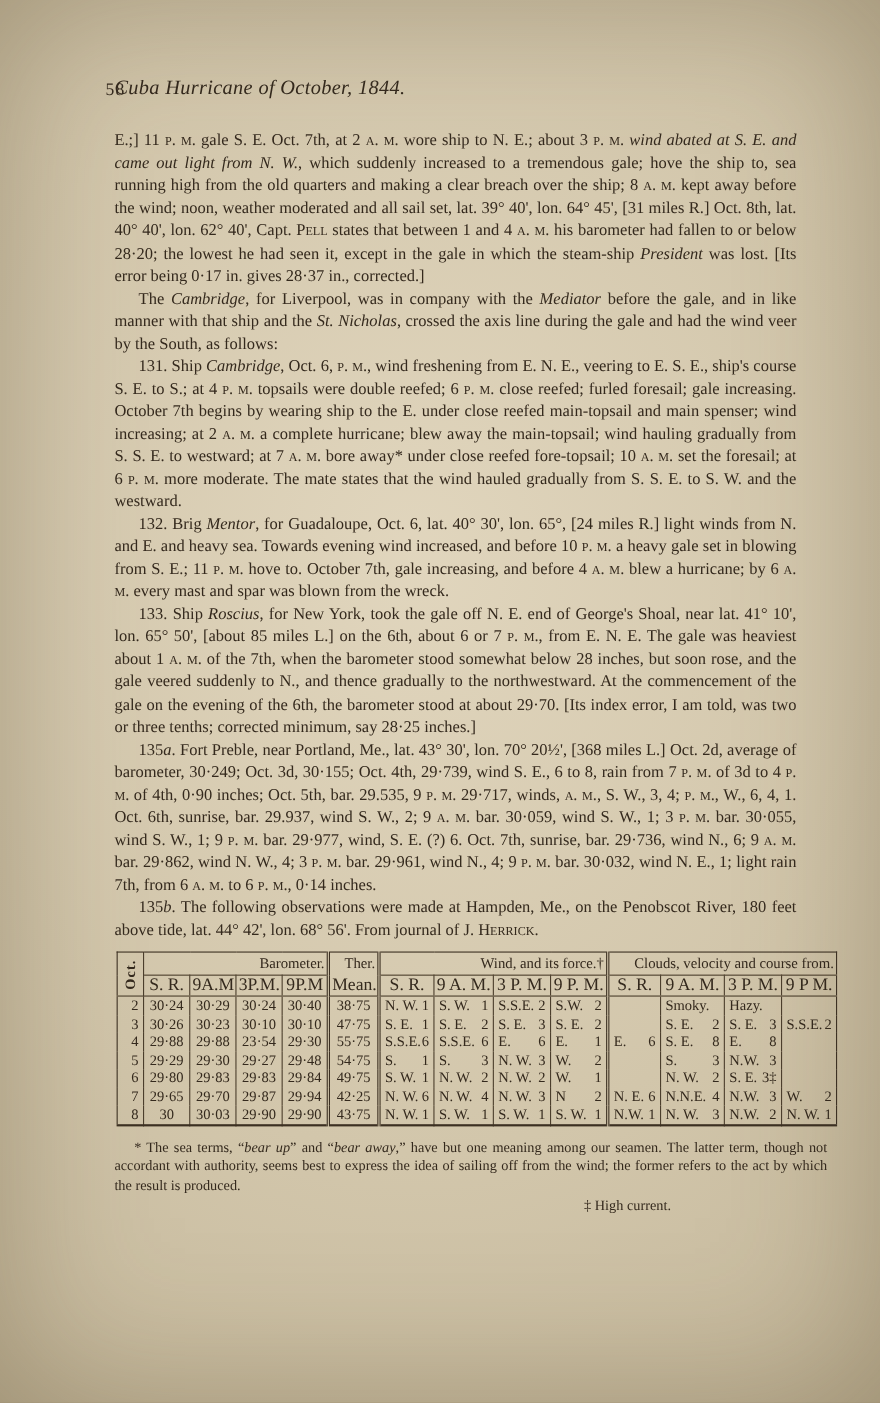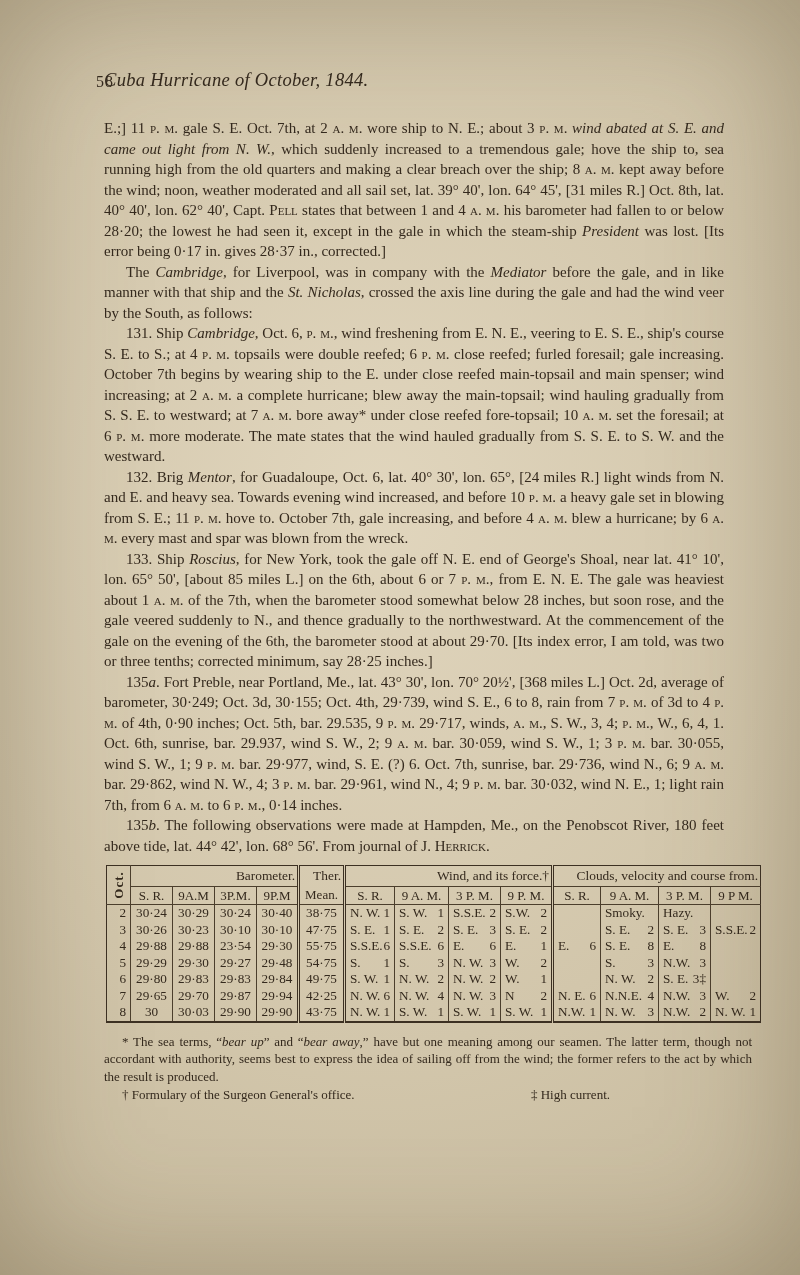--- a/index.html
+++ b/index.html
@@ -30,21 +30,21 @@
     border-collapse:collapse;table-layout:fixed;
     margin:9px 0 0 2px;width:654px;
     border:1.5px solid #3c3022;border-bottom-width:2.5px;
     font-size:13.2px;color:#34291d;
   }
   .obs-table th,.obs-table td{padding:0 2px;font-weight:normal;border-left:1px solid #4b3e2c;}
   .obs-table tr>th:first-child,.obs-table tr>td:first-child{border-left:none;}
   .obs-table .gs{border-left:3px double #3c3022;}
   .glabel{font-size:13.4px;text-align:right;border-bottom:1px solid #4b3e2c;padding:1px 2px;height:20px;}
   .glabel.nb{border-bottom:none;}
-  .subh{font-size:13px;text-align:center;border-bottom:1px solid #4b3e2c;height:17px;padding:0 1px;}
+  .subh{font-size:16px;text-align:center;border-bottom:1px solid #4b3e2c;height:17px;padding:0 1px;}
   .obs-table td{height:16.5px;font-size:13.2px;}
   td.date{text-align:right;padding-right:4px;}
   td.num{text-align:center;}
   td.wc span{display:inline-block;}
   td.wc{white-space:nowrap;}
   td.wc .dirpart{float:left;padding-left:2px;}
   td.wc .numpart{float:right;padding-right:2px;}
   .oct-cell{position:relative;border-right:1px solid #4b3e2c;border-bottom:1px solid #4b3e2c;}
   .oct-cell span{
     position:absolute;left:50%;top:50%;
@@ -401,18 +401,17 @@
               <span class="dirpart">N. W.</span>
               <span class="numpart">1</span>
             </td>
           </tr>
         </tbody>
       </table>
 
     <div class="footnotes">
       <p class="fn" id="fn-sea-terms"><span>* The sea terms, “</span><span class="i">bear up</span><span>” and “</span><span class="i">bear away</span><span>,” have but one meaning among our seamen.  The latter term, though not accordant with authority, seems best to express the idea of sailing off from the wind; the former refers to the act by which the result is produced.</span></p>
       <div class="fnrow">
-        <span class="fn-left">† Formulary of the Surgeon General's office.</span>
         <span class="fn-right">‡ High current.</span>
       </div>
     </div>
   </div>
 </div>
 
 </body></html>

